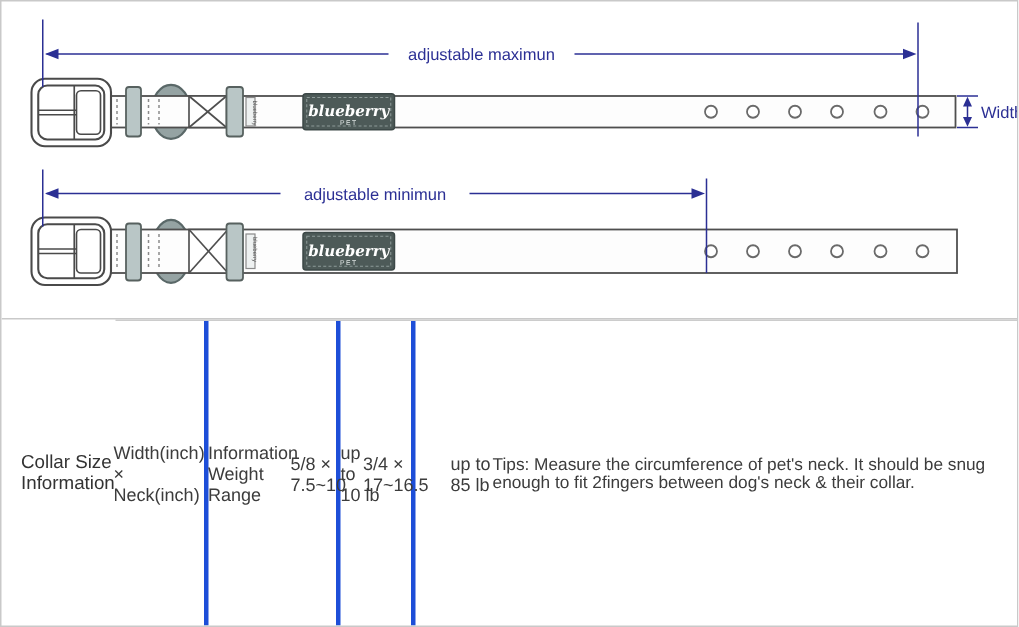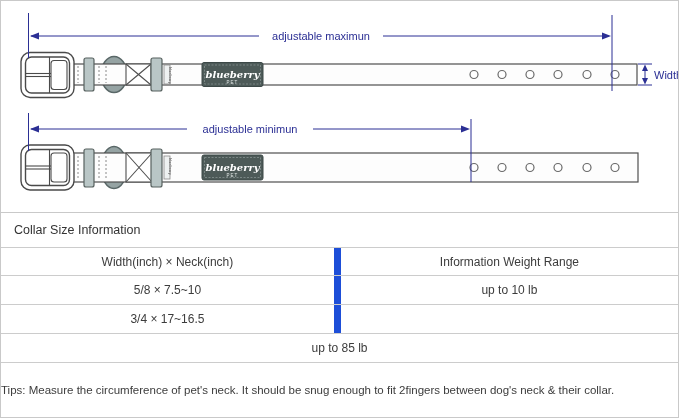--- a/index.html
+++ b/index.html
@@ -7,34 +7,34 @@
     position:relative;
     width:679px;height:418px;
     box-sizing:border-box;
     border:1px solid #c9c9c9;
     background:#fff;
     font-family:"Liberation Sans", sans-serif;
     display:flex;flex-direction:column;
     overflow:hidden;
   }
   .diagram{flex:0 0 auto;display:block;}
-  .size-table{flex:1 1 auto;display:flex;flex-direction:column;border-top:1px solid #c9c9c9;}
+  .size-table{flex:1 1 auto;display:flex;flex-direction:row;border-top:1px solid #c9c9c9;}
   .t-title{
     flex:0 0 34px;display:flex;align-items:center;
     padding-left:13px;font-size:12.5px;color:#333;
   }
   .t-row{
     flex:0 0 27px;display:flex;border-top:1px solid #cccccc;
   }
   .t-row.data{flex:0 0 28px;}
   .t-cell{
     display:flex;align-items:center;justify-content:center;
     font-size:12px;color:#3c3c3c;
   }
-  .t-cell.c1{width:50.2%;border-right:7px solid #1d4ed8;box-sizing:border-box;text-align:right;}
+  .t-cell.c1{width:50.2%;border-right:3px solid #1d4ed8;box-sizing:border-box;}
   .t-cell.c2{flex:1;}
   .t-tips{
     flex:1 1 auto;display:flex;align-items:center;
     border-top:1px solid #cccccc;
     padding-left:0;font-size:11.5px;color:#3c3c3c;
   }
   .ann-text{fill:#2b2f94;font-family:"Liberation Sans",sans-serif;font-size:11px;}
   .ann-line{stroke:#2b2f94;stroke-width:1;}
   .ann-fill{fill:#2b2f94;}
   .outline{stroke:#4f4f4f;fill:none;}

